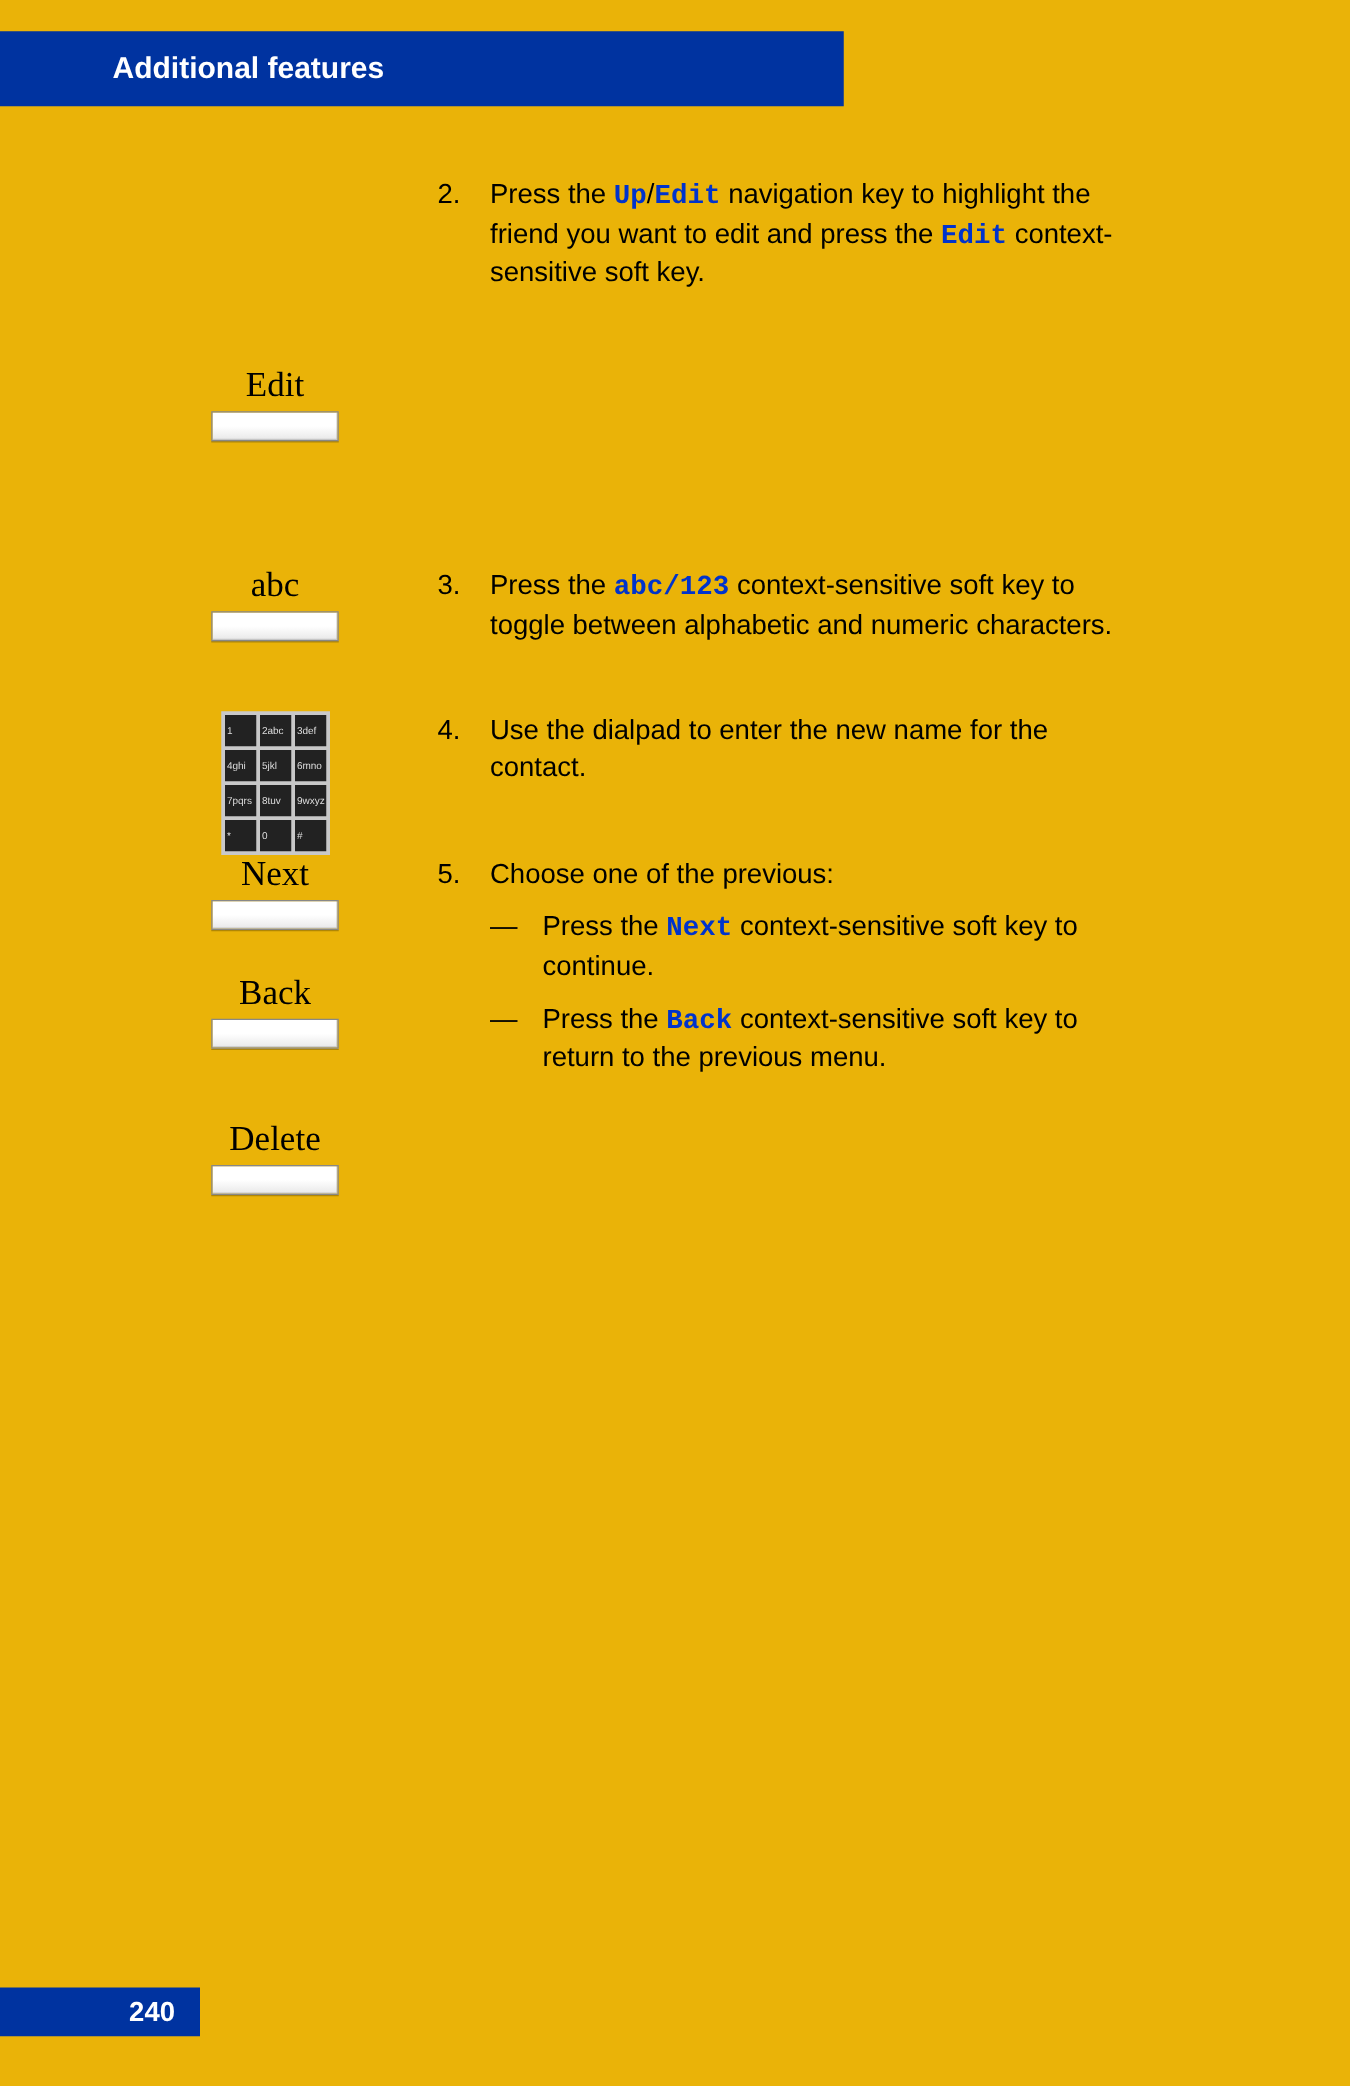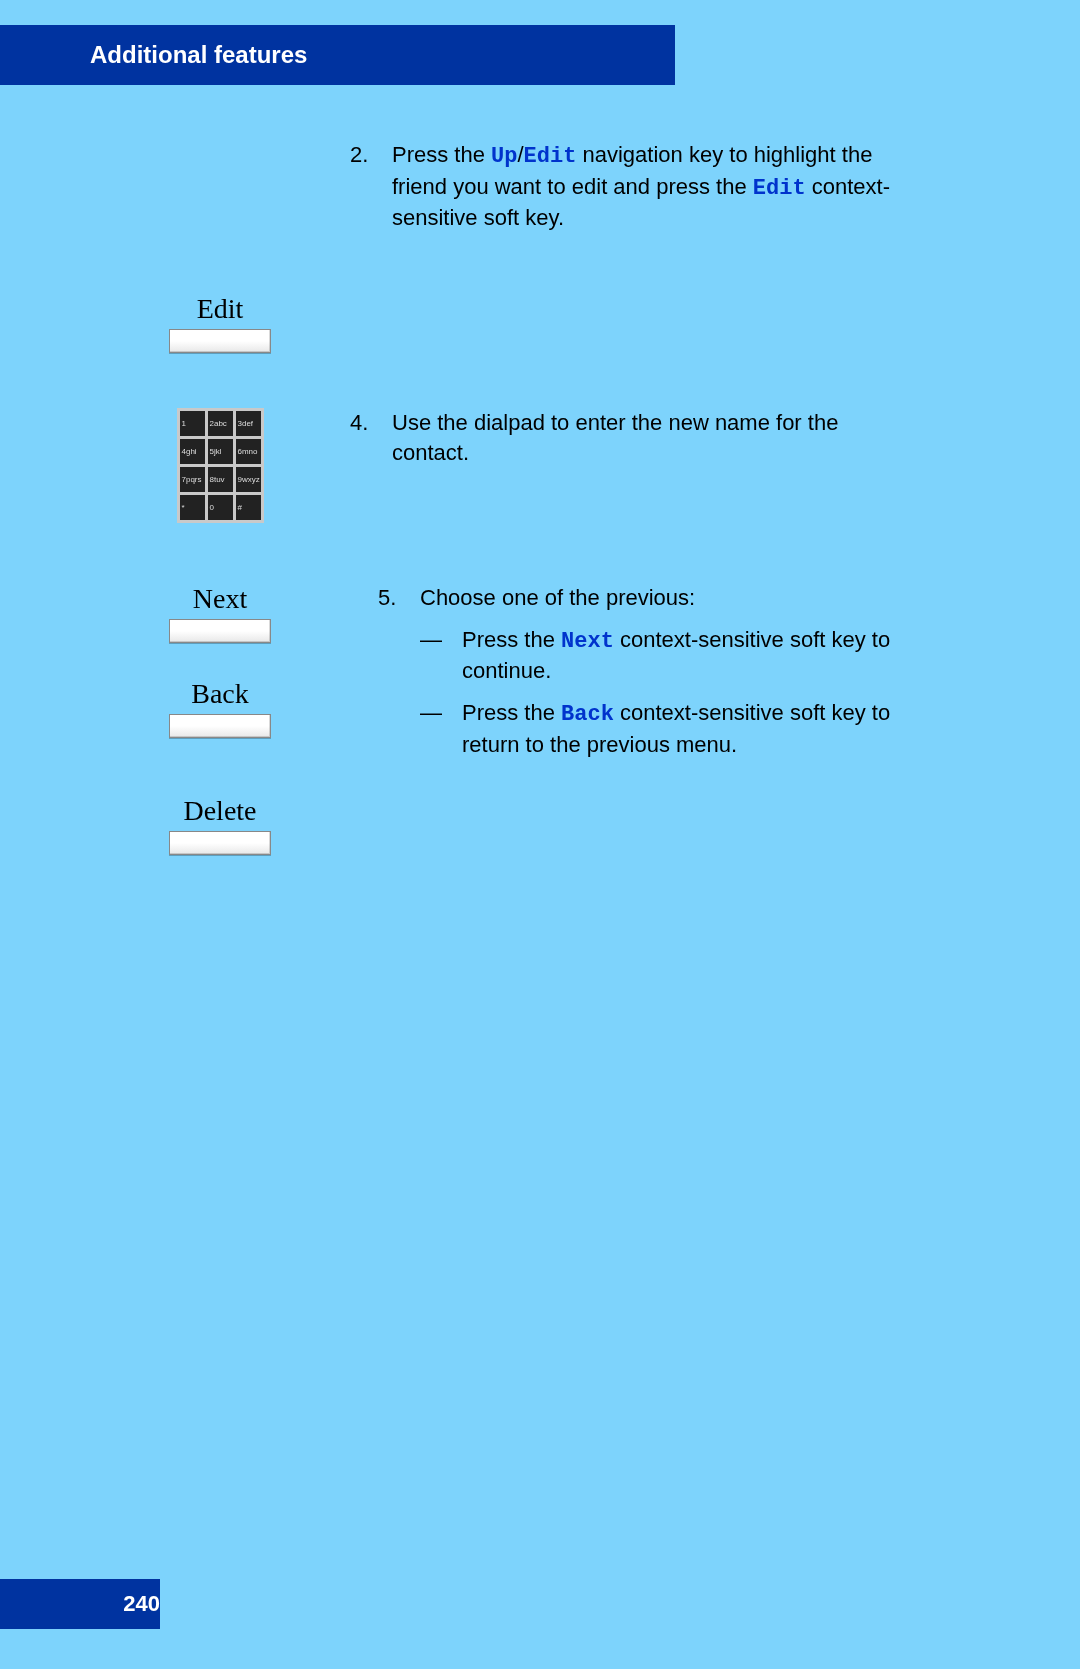--- a/index.html
+++ b/index.html
@@ -7,21 +7,21 @@
     padding: 0;
     background: #ffffff;
     font-family: Arial, Helvetica, sans-serif;
     font-size: 22px;
     color: #000;
   }
   .page {
     width: 1080px;
     height: 1669px;
     position: relative;
-    background: #7dd3fc;
+    background: #eab308;
   }
   .header-bar {
     position: absolute;
     top: 25px;
     left: 0;
     height: 60px;
     width: 675px;
     background: #0033a0;
     display: flex;
     align-items: center;
@@ -120,26 +120,27 @@
     margin-top: 12px;
   }
   .subitem .dash {
     width: 42px;
     flex: 0 0 42px;
   }
   .footer-bar {
     position: absolute;
     bottom: 40px;
     left: 0;
-    height: 50px;
+    height: 39px;
     width: 160px;
     background: #0033a0;
     display: flex;
     align-items: center;
     justify-content: flex-end;
+    padding-right: 20px;
     box-sizing: border-box;
   }
   .footer-bar span {
     color: #fff;
     font-weight: bold;
     font-size: 22px;
   }
 </style>
 </head>
 <body>
@@ -167,20 +168,36 @@
     <div class="row" style="margin-top:60px;">
       <div class="left-col">
         <div class="softkey-wrap">
           <div class="softkey-label">Edit</div>
           <div class="softkey-btn"></div>
         </div>
       </div>
       <div class="right-col"></div>
     </div>
 
+    <div class="row" style="margin-top:100px;">
+      <div class="left-col">
+        <div class="softkey-wrap">
+          <div class="softkey-label">abc</div>
+          <div class="softkey-btn"></div>
+        </div>
+      </div>
+      <div class="right-col">
+        <div class="step-line">
+          <div class="num">3.</div>
+          <div class="body">
+            <span>Press the </span><span class="blue">abc/123</span><span> context-sensitive soft key to toggle between alphabetic and numeric characters.</span>
+          </div>
+        </div>
+      </div>
+    </div>
 
     <div class="row" style="margin-top:55px;">
       <div class="left-col">
         <div class="dialpad">
           <div class="key">1</div>
           <div class="key">2abc</div>
           <div class="key">3def</div>
           <div class="key">4ghi</div>
           <div class="key">5jkl</div>
           <div class="key">6mno</div>
@@ -195,21 +212,21 @@
       <div class="right-col">
         <div class="step-line">
           <div class="num">4.</div>
           <div class="body">
             <span>Use the dialpad to enter the new name for the contact.</span>
           </div>
         </div>
       </div>
     </div>
 
-    <div class="row" style="margin-top:60px;gap:28px;">
+    <div class="row" style="">
       <div class="left-col" style="padding-top:0;">
         <div class="softkey-wrap">
           <div class="softkey-label">Next</div>
           <div class="softkey-btn"></div>
         </div>
         <div style="height:35px;"></div>
         <div class="softkey-wrap">
           <div class="softkey-label">Back</div>
           <div class="softkey-btn"></div>
         </div>

